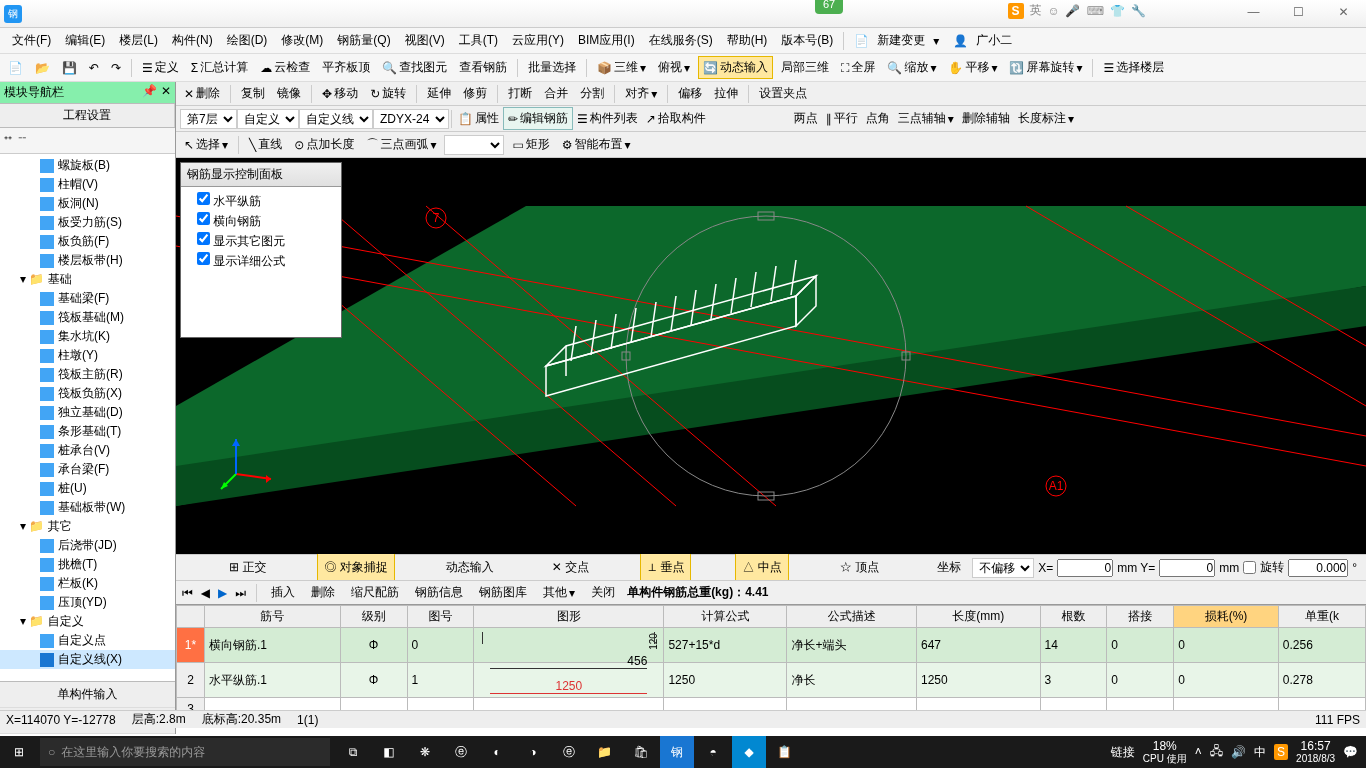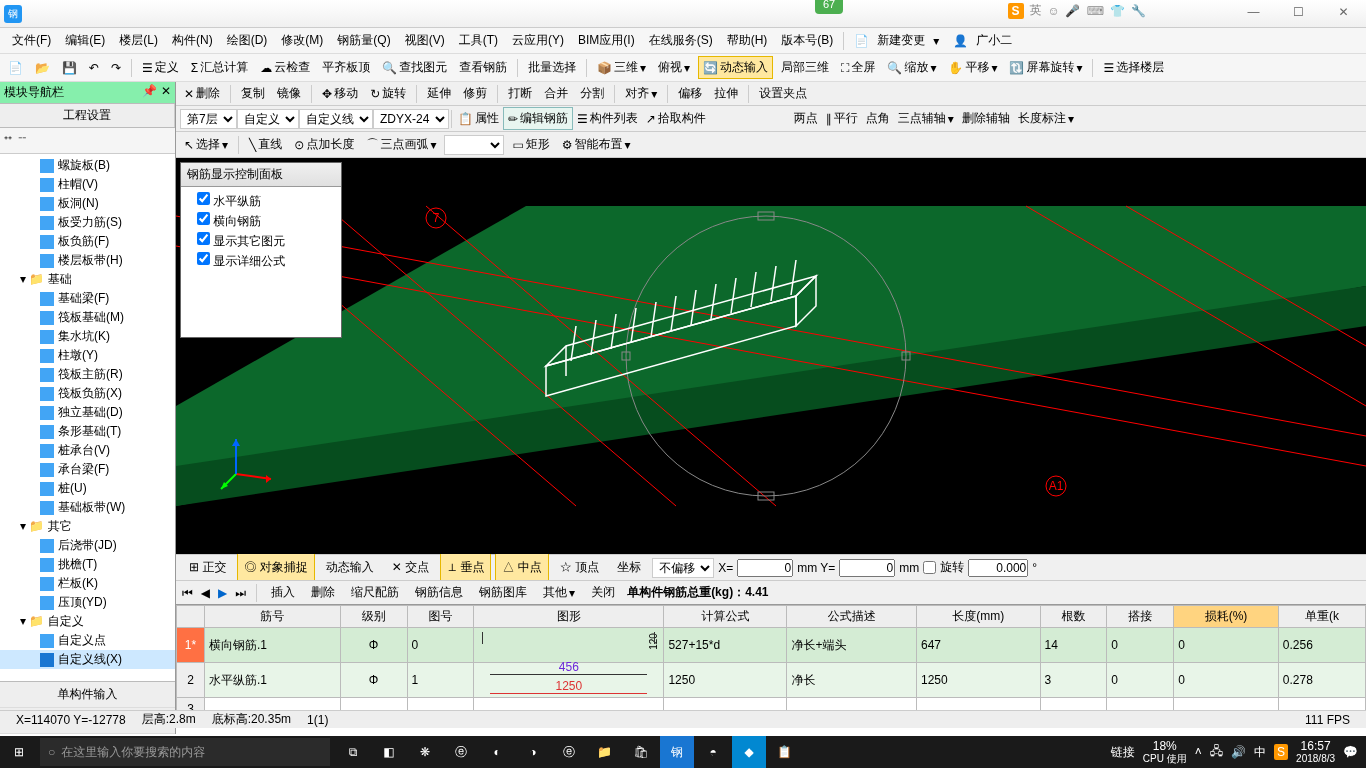--- a/index.html
+++ b/index.html
@@ -38,34 +38,34 @@
 .rp-toolbar { height: 24px; background: #f0f0f0; display:flex; align-items:center; padding:0 4px; gap:4px; border-bottom:1px solid #ccc;}
 .rp-toolbar2 { height: 26px; background: #f0f0f0; display:flex; align-items:center; padding:0 4px; border-bottom:1px solid #ccc;}
 .rp-toolbar3 { height: 26px; background: #f0f0f0; display:flex; align-items:center; padding:0 4px; gap:4px; border-bottom:1px solid #ccc;}
 select,input[type=text]{ font-size:12px; padding:1px 2px; border:1px solid #ccc; background:#fff;}
 .canvas { flex: 1; background: #000; position: relative; overflow: hidden; }
 .float-panel { position: absolute; left: 4px; top: 4px; width: 162px; background: #fff; border: 1px solid #666; z-index: 5;}
 .float-panel .fp-title { background: linear-gradient(#f0f0f0,#e0e0e0); padding: 3px 6px; border-bottom:1px solid #999;}
 .float-panel .fp-body { padding: 4px; height: 150px;}
 .fp-body label { display:block; font-size:12px; padding:1px 12px;}
 .status-tools { height: 26px; background:#f0f0f0; border-top:1px solid #ccc; display:flex; align-items:center; padding:0 6px; gap:4px;}
-.status-tools .btn { padding:14px 6px; border:1px solid transparent; cursor:default;}
+.status-tools .btn { padding:14px 6px; border:1px solid transparent; cursor:default;margin-left:40px;}
 .status-tools .btn.on { background:#ffe8a0; border-color:#e6b800;}
 .status-tools input.num { width:56px; text-align:right;}
 .table-toolbar { height:24px; background:#f0f0f0; border-top:1px solid #ccc; display:flex; align-items:center; padding:0 6px; gap:8px;}
 .rebar-table { border-collapse: collapse; width: 100%; background:#fff;}
 .rebar-table th, .rebar-table td { border: 1px solid #bbb; padding: 0 4px; font-size: 12px; text-align:left; height:22px;}
 .rebar-table th { background: #eee; text-align:center; font-weight:normal;}
 .rebar-table tr.r1 td { background:#d4ecd4;}
 .rebar-table tr.r2 td { background:#e8f5e8;}
 .rebar-table td.rownum { background:#eee !important; text-align:center; width:28px;}
 .rebar-table td.sel-rownum { background:#ff7043 !important; color:#fff;}
 .rebar-table th.hl { background:#ffd480;}
 .table-wrap { flex:0 0 auto; overflow:auto; height:130px; border-top:1px solid #999;}
-.statusbar { position:absolute; bottom:40px; left:0; right:0; height:18px; background:#eee; display:flex; align-items:center; padding:0 16px; gap:16px; border-top:1px solid #ccc; font-size:11px;}
+.statusbar { position:absolute; bottom:40px; left:0; right:0; height:18px; background:#eee; display:flex; align-items:center; padding:0 6px; gap:16px; border-top:1px solid #ccc; font-size:11px;}
 .taskbar { position:absolute; bottom:0; left:0; right:0; height:32px; background:#1a1a1a; display:flex; align-items:center; color:#fff;}
 .taskbar .start { width:38px; text-align:center;}
 .taskbar .search { background:#2b2b2b; height:28px; margin:2px; flex:0 0 290px; display:flex; align-items:center; padding:0 8px; color:#999; gap:6px;}
 .taskbar .tray { margin-left:auto; display:flex; align-items:center; gap:8px; padding:0 8px; font-size:11px;}
 .taskbar .apps { display:flex; gap:2px; padding:0 4px;}
 .taskbar .app { width:34px; height:32px; display:flex; align-items:center; justify-content:center;}
 svg { display:block;}
 .axis-gizmo { position:absolute; left:40px; bottom:60px;}
 </style>
 </head>
@@ -416,21 +416,21 @@
           </thead>
         <tbody id="tbody">
             <tr class="r1">
               <td class="rownum sel-rownum">1*</td>
               <td>横向钢筋.1</td>
               <td style="text-align:center">Φ</td>
               <td>0</td>
               <td style="width:190px;padding:0">
                 <div style="position:relative;height:34px;padding:2px 6px;">
                   <div style="text-align:right;font-size:10px;transform:rotate(-90deg);position:absolute;right:2px;top:8px">120</div>
-                  <div style="border-bottom:1px solid #333;margin:30px 10px 0;text-align:center;color:#6d28d9">456</div>
+                  <div style="border-bottom:1px solid #333;margin:24px 10px 0;text-align:right;color:#000000">456</div>
                   <div style="position:absolute;right:8px;top:4px;border-right:1px solid #333;height:12px"></div>
                   <div style="position:absolute;left:8px;top:4px;border-left:1px solid #333;height:12px"></div>
                 </div>
               </td>
               <td>527+15*d</td>
               <td>净长+端头</td>
               <td>647</td>
               <td>14</td>
               <td>0</td>
               <td>0</td>

